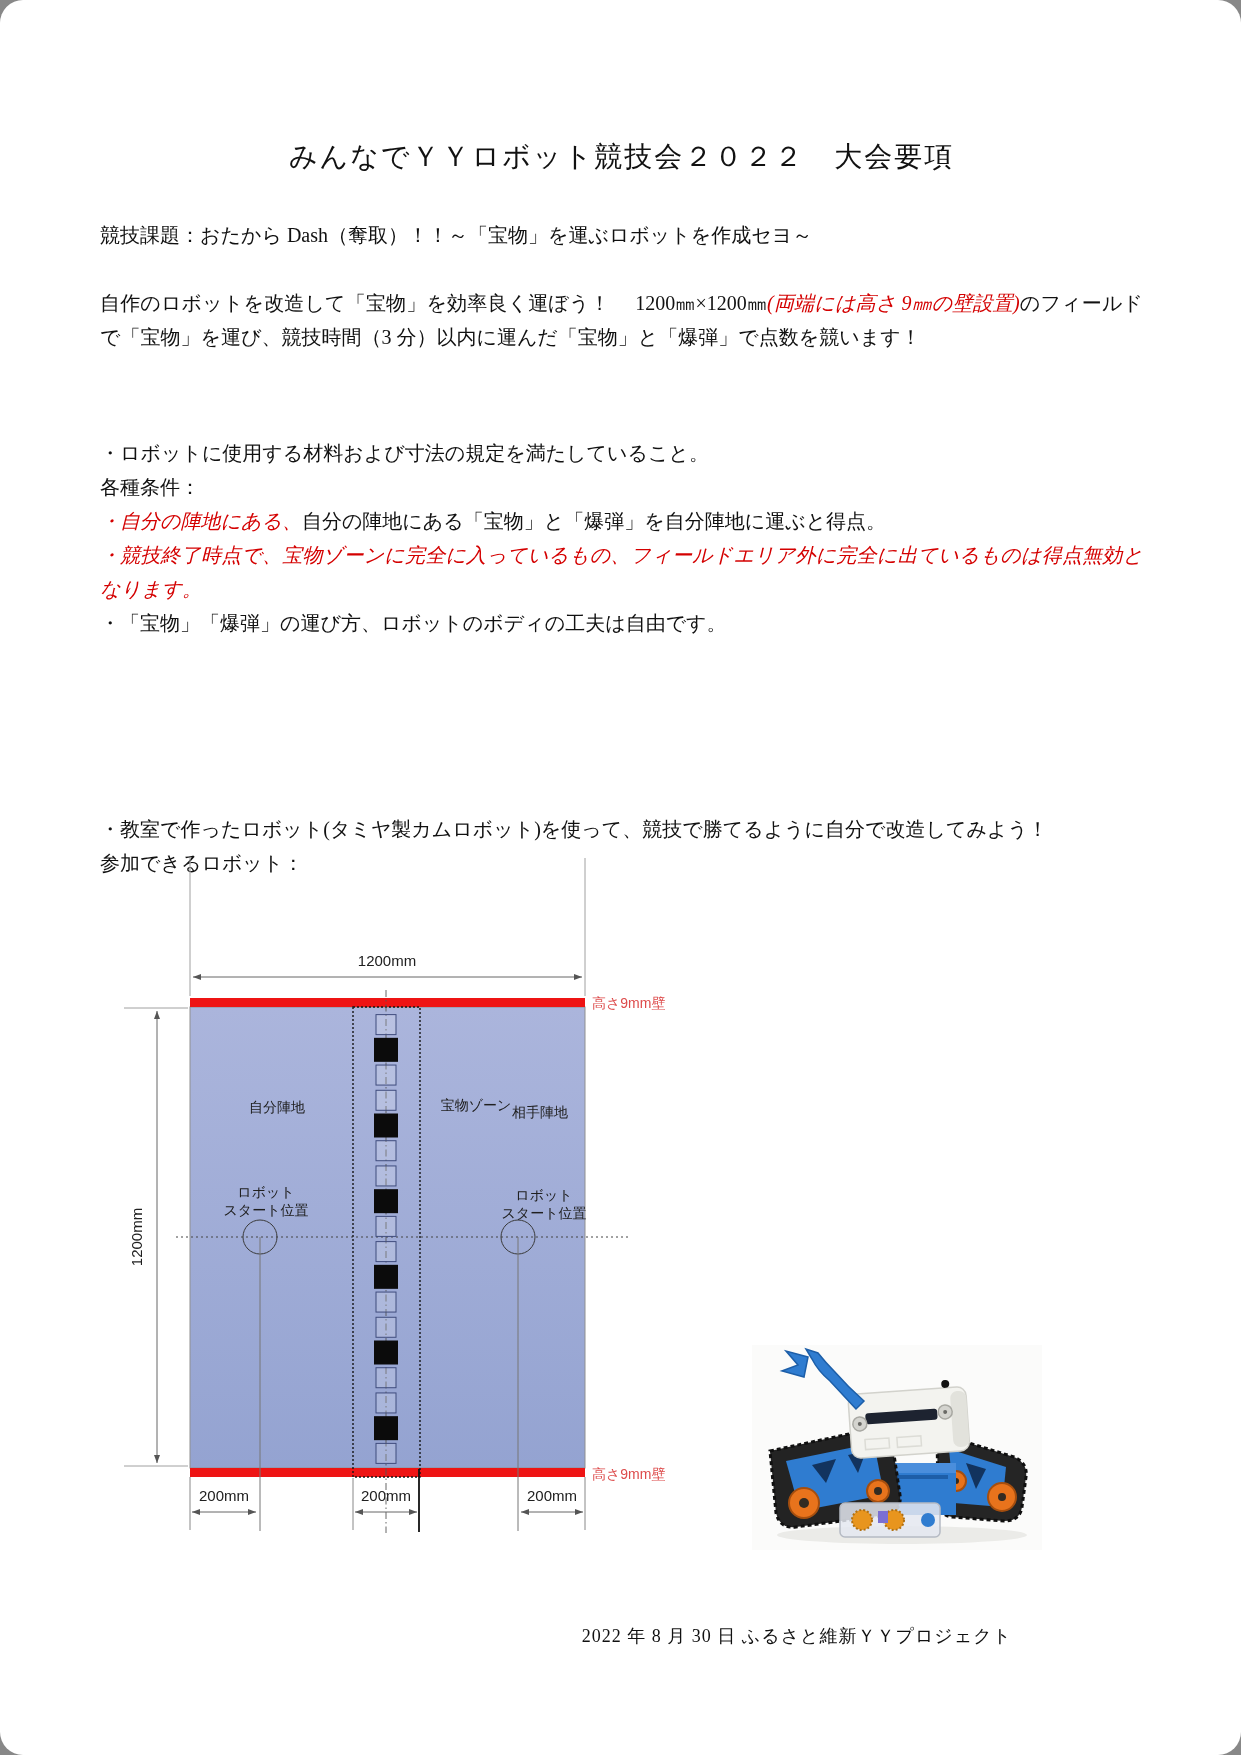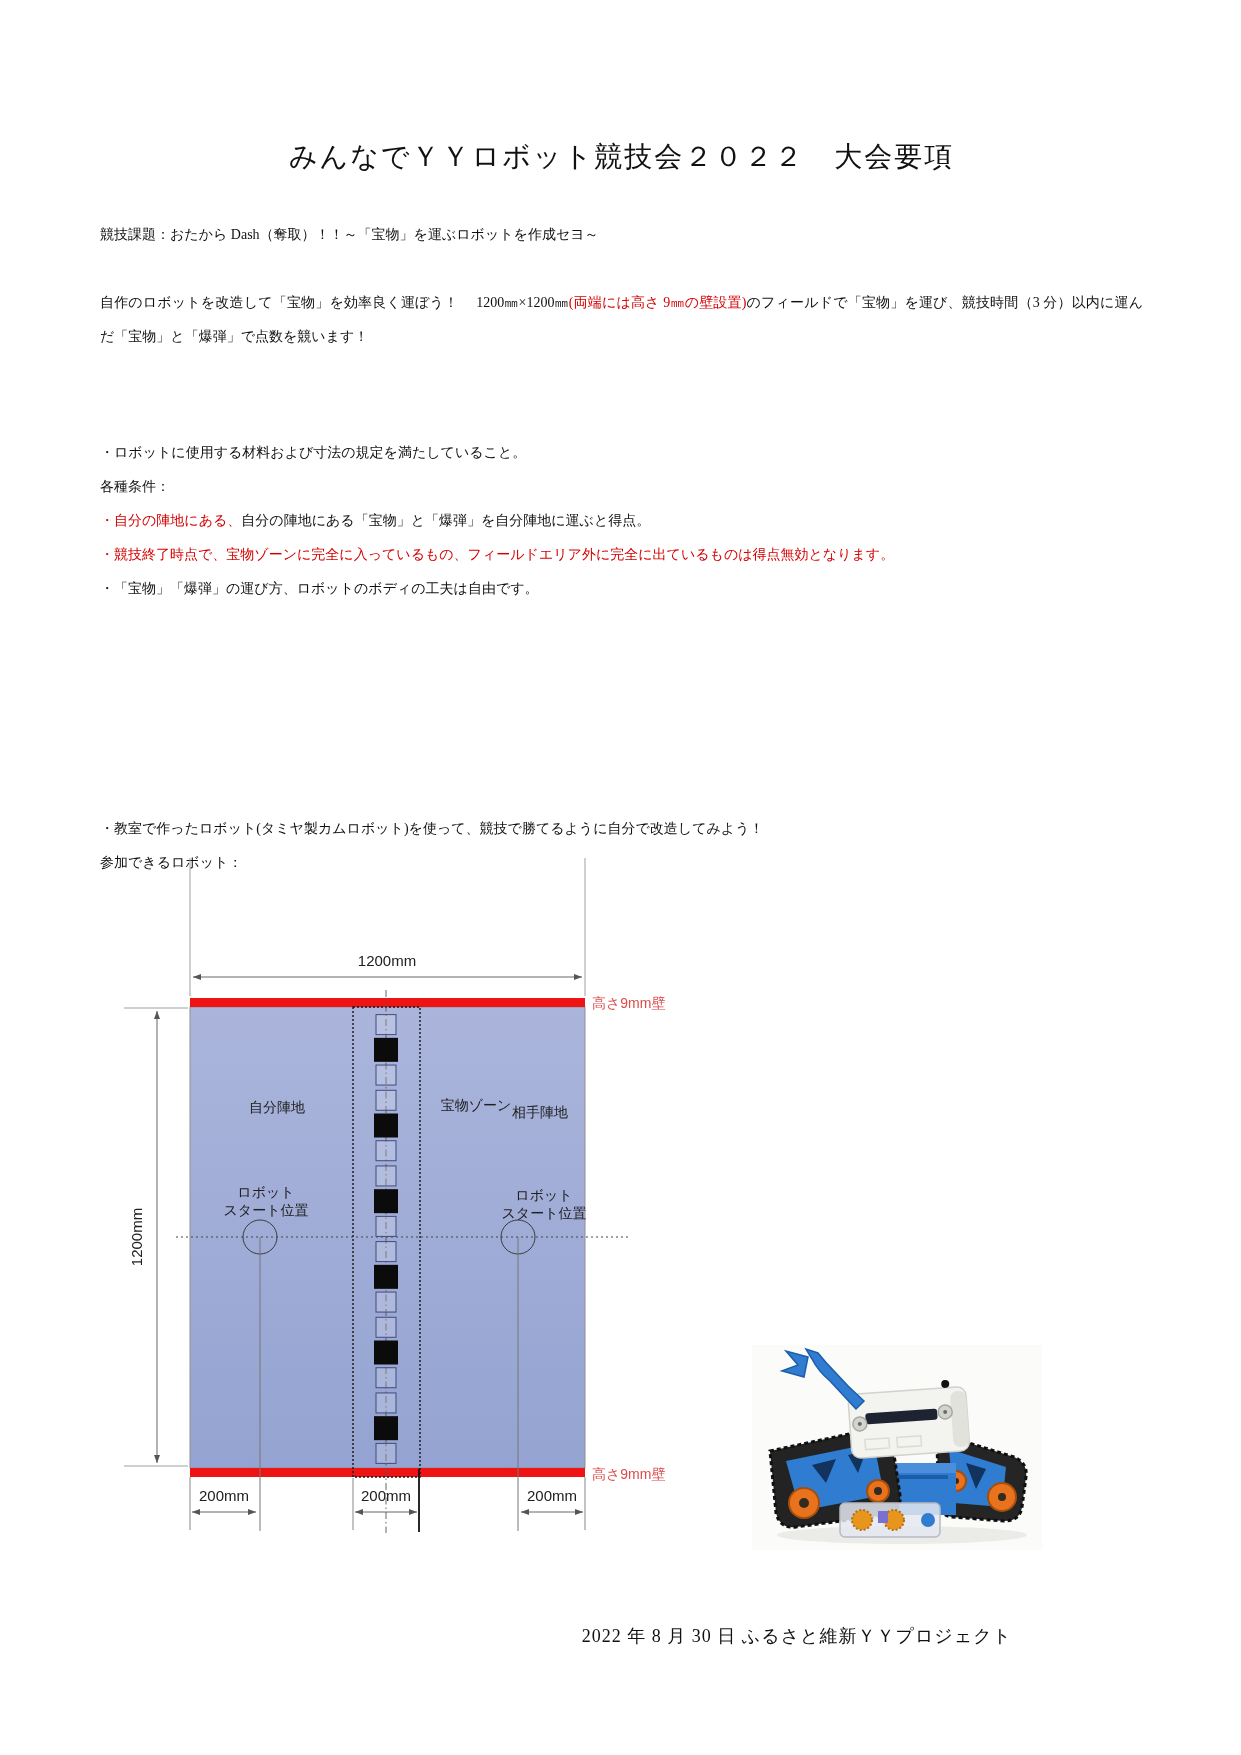--- a/index.html
+++ b/index.html
@@ -8,29 +8,29 @@
     --field-bottom:#94a3d1;
     --red-text:#d40000;
     --wall-label:#dd4b4b;
     --robot-blue:#2f7cd0;
     --robot-orange:#e8731c;
   }
   html,body{margin:0;padding:0;background:#888;}
   .page{
     position:relative;width:1241px;height:1755px;background:#ffffff;
     margin:0 auto;overflow:hidden;
-    font-family:"Liberation Serif","DejaVu Serif",serif;color:#111;
+    font-family:"Liberation Serif","DejaVu Serif",serif;color:#111;border-radius:23px;
   }
   .doc-title{
     position:absolute;left:100px;width:1043px;top:138px;
     font-size:28px;letter-spacing:2px;text-align:center;white-space:nowrap;
   }
-  .textblock{position:absolute;left:100px;width:1043px;font-size:14px;line-height:34px;text-align:justify;}
+  .textblock{position:absolute;left:100px;width:1043px;font-size:20px;line-height:34px;text-align:justify;}
   .textblock p{margin:0;}
-  .red{color:var(--red-text);}
+  .red{color:var(--red-text);font-style:italic;}
   .footer-line{
     position:absolute;right:229px;top:1624px;font-size:18px;white-space:nowrap;letter-spacing:1px;
   }
   .diagram-svg{position:absolute;left:100px;top:850px;width:620px;height:690px;}
   .diagram-svg text{font-family:"Liberation Sans","DejaVu Sans",sans-serif;fill:#202020;}
   .robot-photo{position:absolute;left:752px;top:1345px;width:290px;height:205px;}
 </style>
 </head>
 <body>
 

